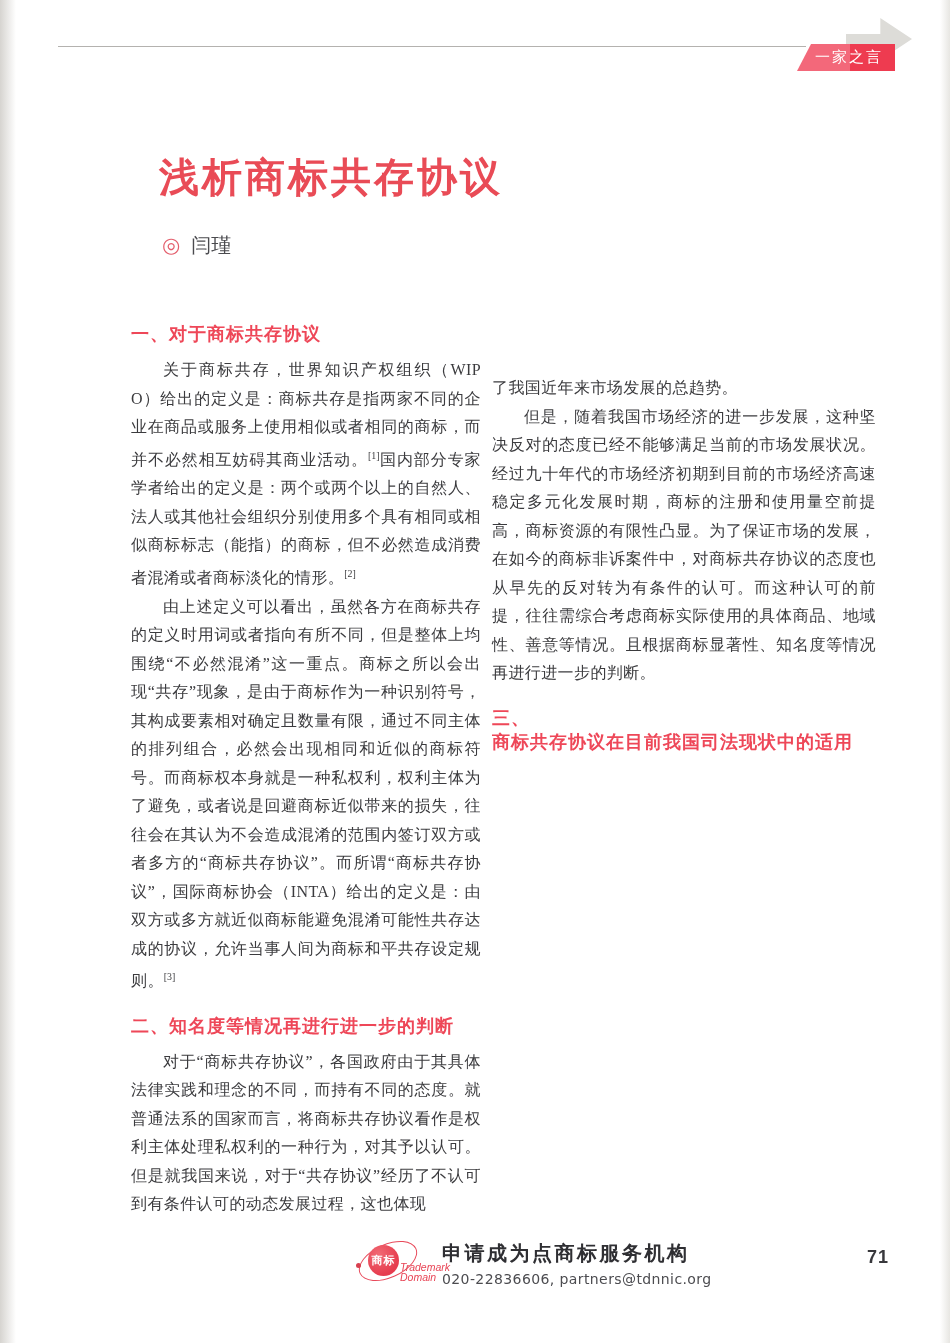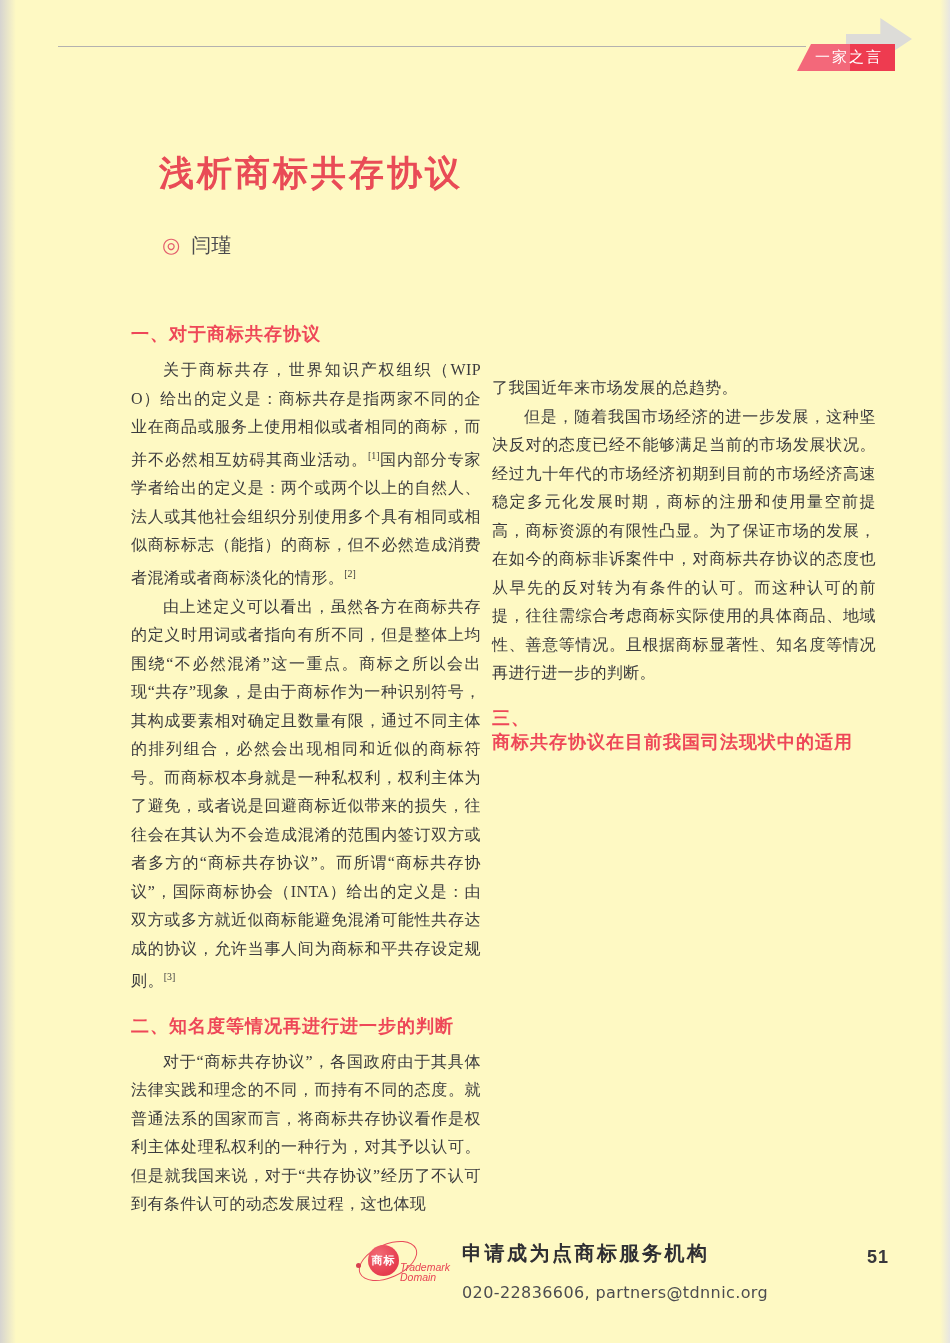--- a/index.html
+++ b/index.html
@@ -1,19 +1,19 @@
 <!DOCTYPE html>
 <html><head>
 <meta charset="utf-8">
 <style>
   html,body{margin:0;padding:0;background:#e9e8e5;}
   .page{
     position:relative;
     width:950px;height:1343px;
-    background:#fef9c3;
+    background:#ffffff;
     overflow:hidden;
     font-family:"Liberation Serif","DejaVu Serif",serif;
   }
   
   .page::before{
     content:"";position:absolute;left:0;top:0;bottom:0;width:16px;
     background:linear-gradient(90deg,#d6d4d0 0%,rgba(244,243,240,0) 100%);
     pointer-events:none;
   }
   .page::after{
@@ -34,21 +34,21 @@
     position:absolute;left:797px;top:44px;width:98px;height:27px;
     background:linear-gradient(90deg,#f3687a 0%,#f3687a 54%,#ee3b50 54%,#ee3b50 100%);
     clip-path:polygon(14px 0,100% 0,100% 100%,0 100%);
     display:flex;align-items:center;justify-content:center;
     font-family:"Liberation Sans","DejaVu Sans",sans-serif;
     color:#ffffff;font-size:15px;letter-spacing:2px;padding-left:6px;box-sizing:border-box;
   }
   .article-title{
     position:absolute;left:159px;top:150px;
     font-family:Liberation Sans, sans-serif;
-    font-size:35px;font-weight:700;color:#e94b56;letter-spacing:3px;
+    font-size:40px;font-weight:700;color:#e94b56;letter-spacing:3px;
     margin:0;
   }
   .byline{
     position:absolute;left:162px;top:232px;
     display:flex;align-items:center;gap:11px;
     font-size:20px;color:#4a4a4e;
   }
   .byline .ring-icon{
     color:#e4606e;font-size:21px;line-height:1;
   }
@@ -66,21 +66,21 @@
     font-size:18px;font-weight:700;color:#ee4758;
     letter-spacing:1px;line-height:24px;
     margin:0 0 10px 0;text-align:left;word-break:keep-all;
   }
   .sec-heading.later{margin-top:18px;}
   .para{margin:0;text-indent:2em;}
   .para.no-indent{text-indent:0;}
   .para sup{font-size:0.62em;vertical-align:super;letter-spacing:0;}
   .footer{
     position:absolute;left:356px;top:1236px;height:60px;
-    display:flex;align-items:flex-start;gap:20px;
+    display:flex;align-items:flex-start;
   }
   .logo{position:relative;width:72px;height:52px;}
   .logo .sphere{
     position:absolute;left:12px;top:9px;width:31px;height:31px;border-radius:50%;
     background:radial-gradient(circle at 35% 30%,#f16a74,#e63c4e 70%);
     display:flex;align-items:center;justify-content:center;
     color:#fff;font-size:11px;font-weight:700;letter-spacing:1px;
     font-family:"Liberation Sans","DejaVu Sans",sans-serif;
   }
   .logo .orbit{
@@ -98,21 +98,21 @@
     font-style:italic;font-weight:400;color:#e84455;
     font-size:10.5px;line-height:10px;white-space:nowrap;
   }
   .footer-text{margin-left:14px;padding-top:4px;}
   .footer-text .service{
     font-family:"Liberation Sans","DejaVu Sans",sans-serif;
     font-size:20px;font-weight:700;color:#2f2f33;letter-spacing:2.5px;margin:0;
   }
   .footer-text .contact{
     font-family:"DejaVu Sans","Liberation Sans",sans-serif;
-    font-size:16px;color:#4c4c50;letter-spacing:0.4px;margin:16px 0 0 0;
+    font-size:14px;color:#4c4c50;letter-spacing:0.4px;margin:4px 0 0 0;
   }
   .page-number{
     position:absolute;left:867px;top:1247px;
     font-family:"Liberation Sans","DejaVu Sans",sans-serif;
     font-size:18px;font-weight:700;color:#38383c;letter-spacing:1px;
   }
 </style>
 </head>
 <body>
 
@@ -156,15 +156,15 @@
         <div>Trademark</div>
         <div>Domain</div>
       </div>
     </div>
     <div class="footer-text">
       <p class="service">申请成为点商标服务机构</p>
       <p class="contact">020-22836606, partners@tdnnic.org</p>
     </div>
   </div>
 
-  <div class="page-number">51</div>
+  <div class="page-number">71</div>
 
 </div>
 
 </body></html>

